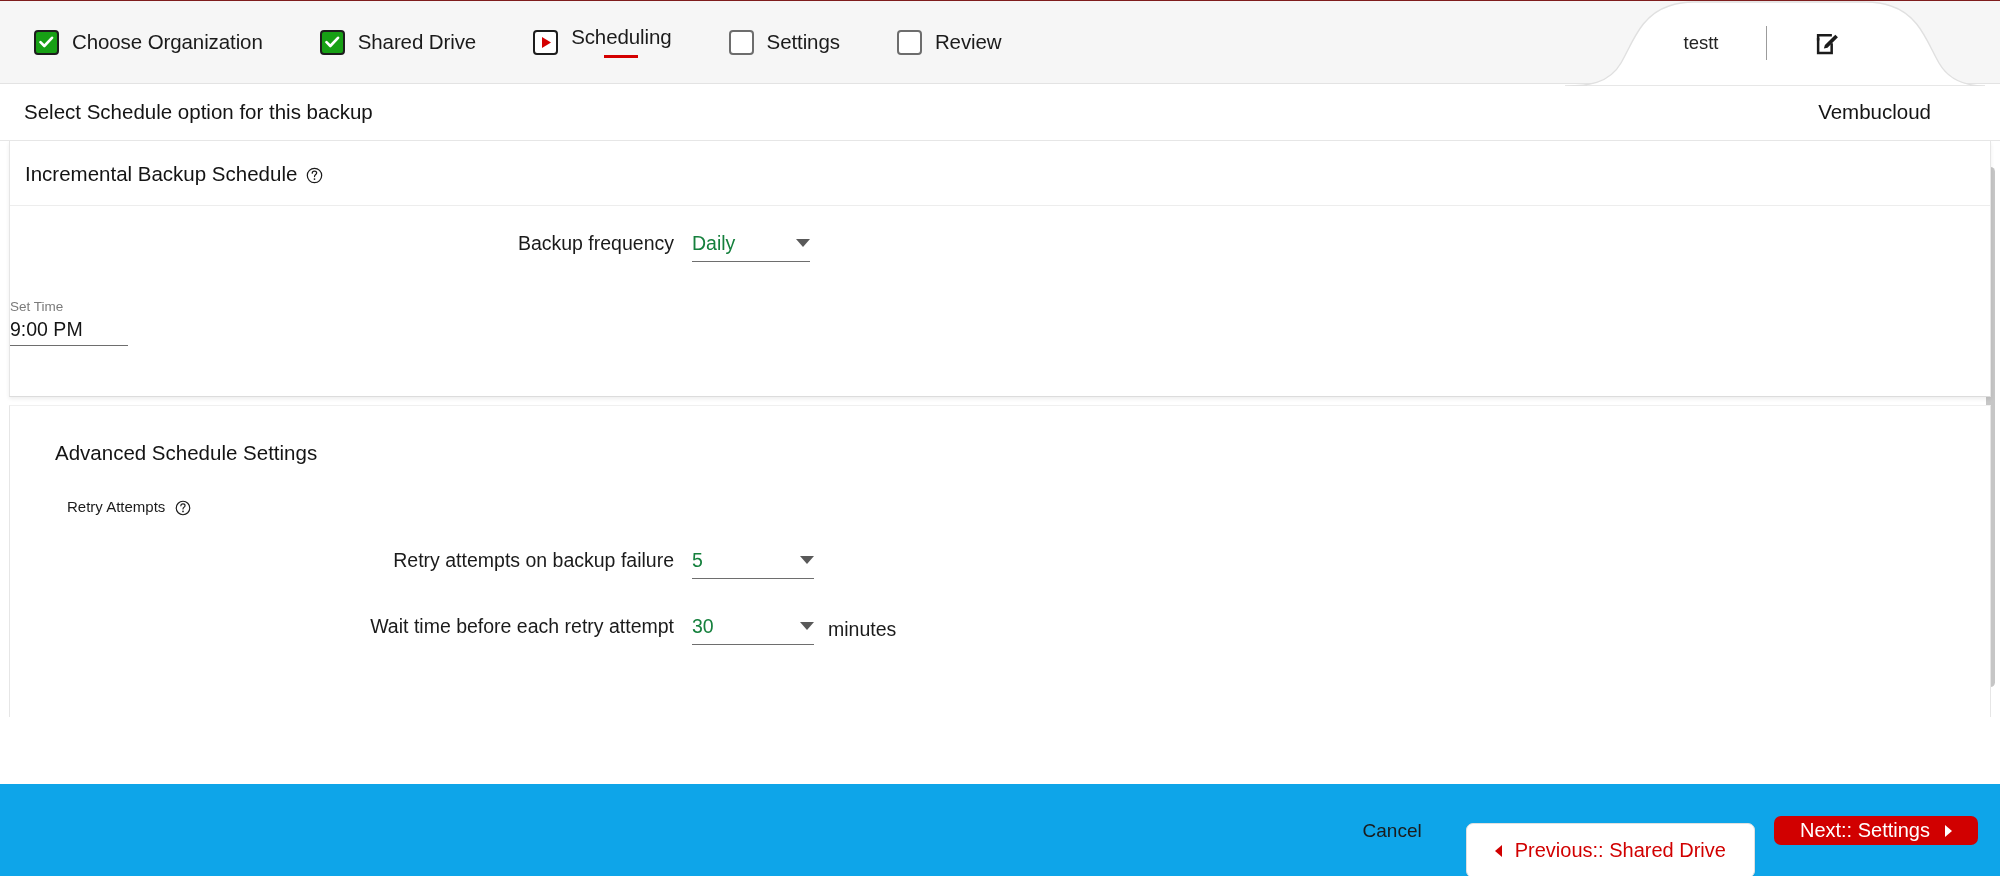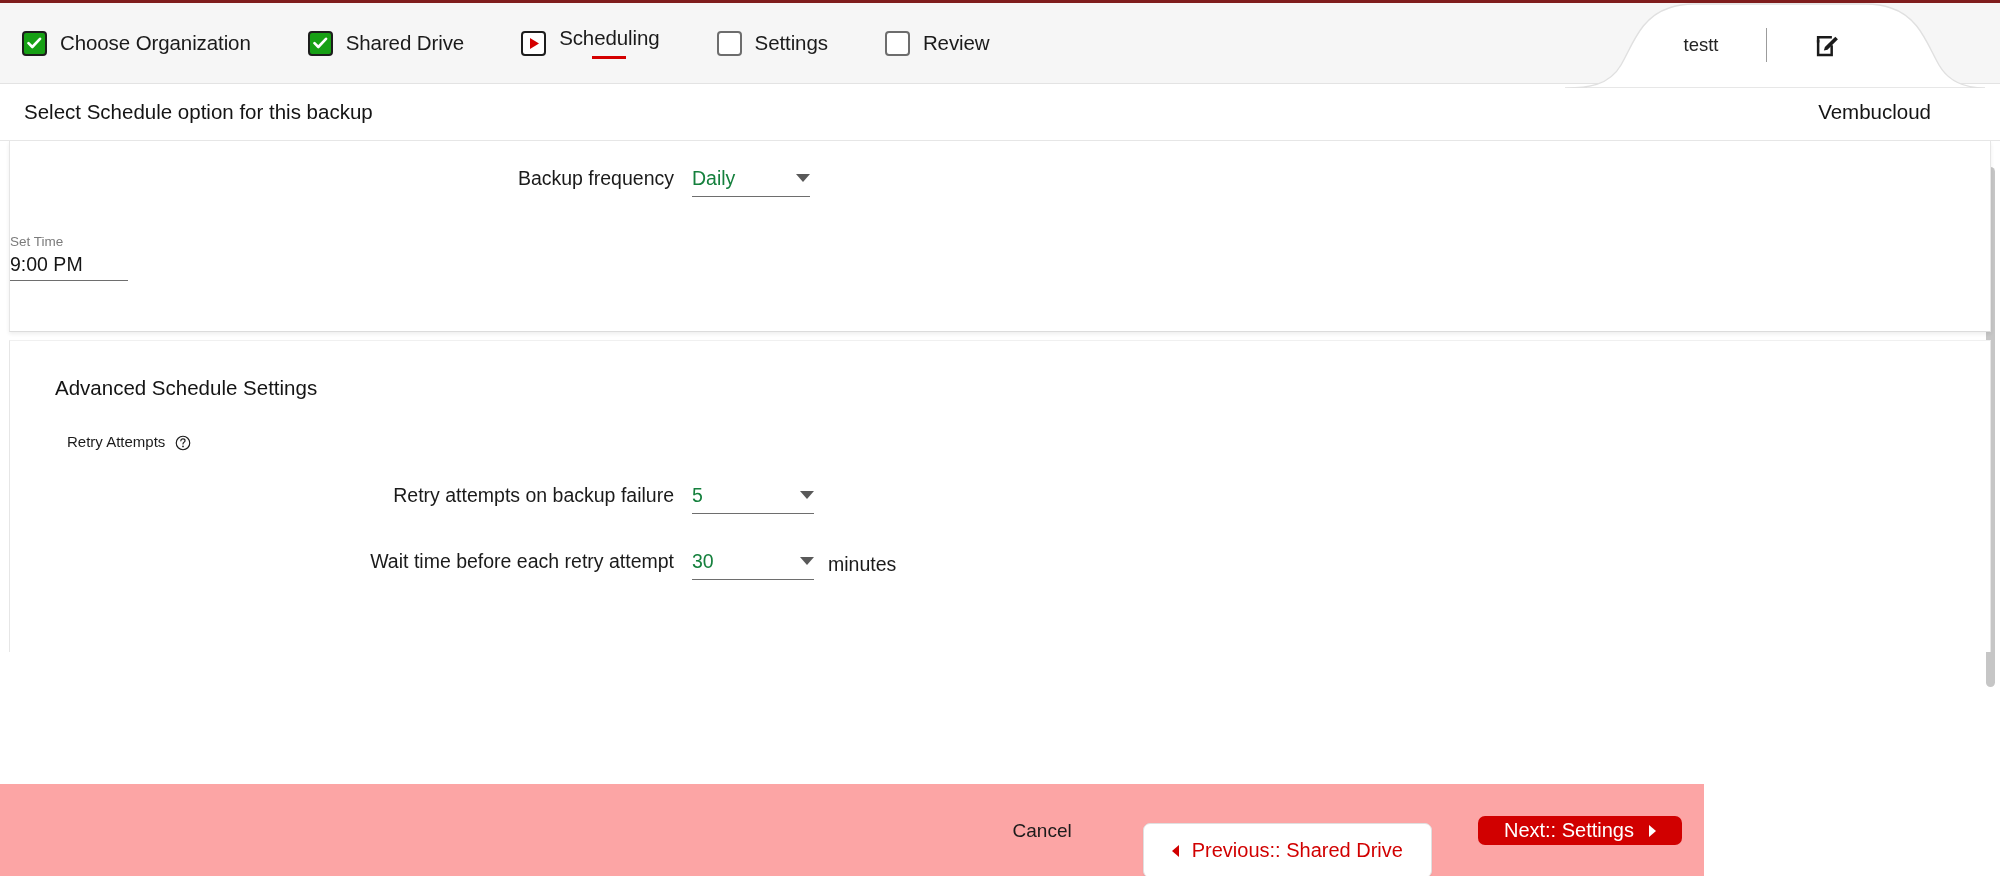--- a/index.html
+++ b/index.html
@@ -18,24 +18,24 @@
     height: 876px;
     background: #ffffff;
   }
 
   
   .stepper-bar {
     position: relative;
     height: 84px;
     background: #f6f6f6;
     border-bottom: 1px solid #e3e3e3;
-    border-top: 3px solid #7f1d1d;
-    display: flex;
-    align-items: center;
-    padding-left: 22px;
+    border-top: 1px solid #7f1d1d;
+    display: flex;
+    align-items: center;
+    padding-left: 34px;
     overflow: visible;
   }
 
   .steps {
     display: flex;
     align-items: center;
     gap: 0px;
     height: 100%;
   }
 
@@ -310,27 +310,27 @@
     height: 520px;
     background: #c6c6c6;
     border-radius: 5px;
     cursor: pointer;
   }
 
   
   .footer {
     position: absolute;
     left: 0; bottom: 0;
-    width: 1704px;
+    width: 2000px;
     height: 92px;
-    background: #fca5a5;
+    background: #0ea5e9;
     display: flex;
     align-items: center;
     justify-content: flex-end;
-    gap: 31px;
+    gap: 4px;
     padding-right: 22px;
     border-top: 1px solid transparent;
   }
   .btn-cancel {
     font-size: 19px;
     color: #1b1b1b;
     background: transparent;
     border: none;
     cursor: pointer;
     padding: 12px 22px;
@@ -456,20 +456,30 @@
   </div>
 
   <div class="subheader">
     <span class="subheader-title">Select Schedule option for this backup</span>
     <span class="subheader-right">Vembucloud</span>
   </div>
 
   <div class="body-scroll">
 
     <div class="card first">
+      <div class="section-title">
+        <span>Incremental Backup Schedule</span>
+        <span class="help">
+          <svg width="17" height="17" viewBox="0 0 18 18">
+            <circle cx="9" cy="9" r="7.6" fill="none" stroke="#1b1b1b" stroke-width="1.3"></circle>
+            <path d="M6.6 6.6 C6.6 5.2 7.7 4.4 9 4.4 C10.3 4.4 11.3 5.2 11.3 6.4 C11.3 8 9 8.1 9 10.1" stroke="#1b1b1b" stroke-width="1.3" fill="none" stroke-linecap="round"></path>
+            <circle cx="9" cy="12.8" r="0.95" fill="#1b1b1b"></circle>
+          </svg>
+        </span>
+      </div>
 
       <div class="form-rows">
 
         <div class="form-row">
           <div class="lbl">
             <span>Backup frequency</span>
           </div>
           <div class="ctl">
             <div class="uselect">
               <span class="val">Daily</span>

